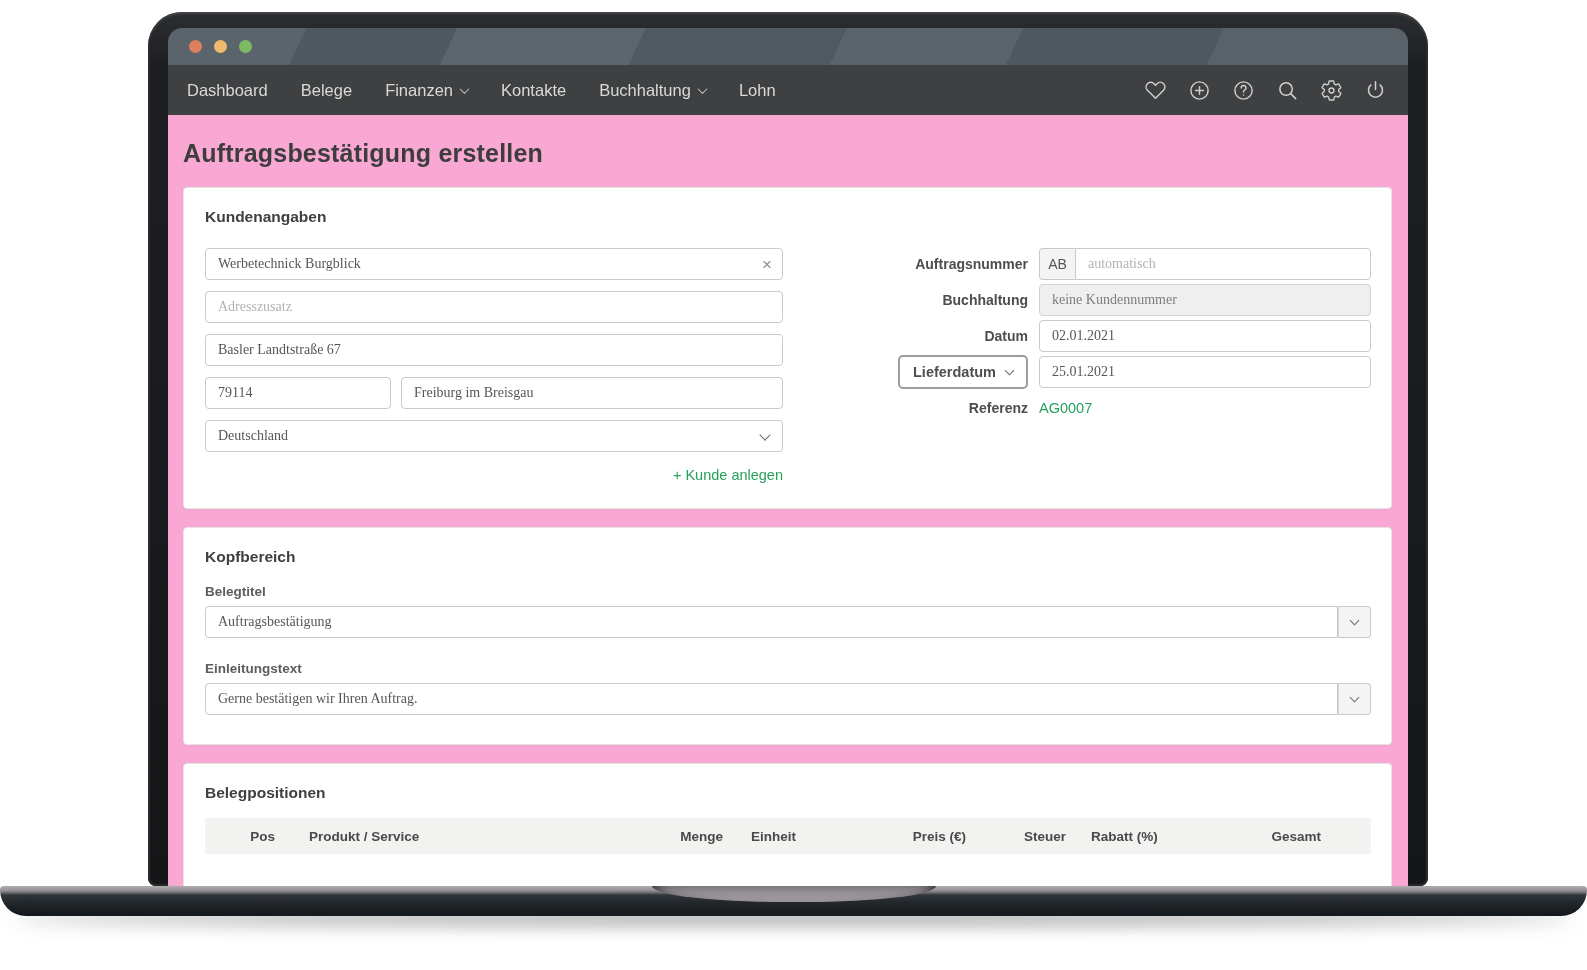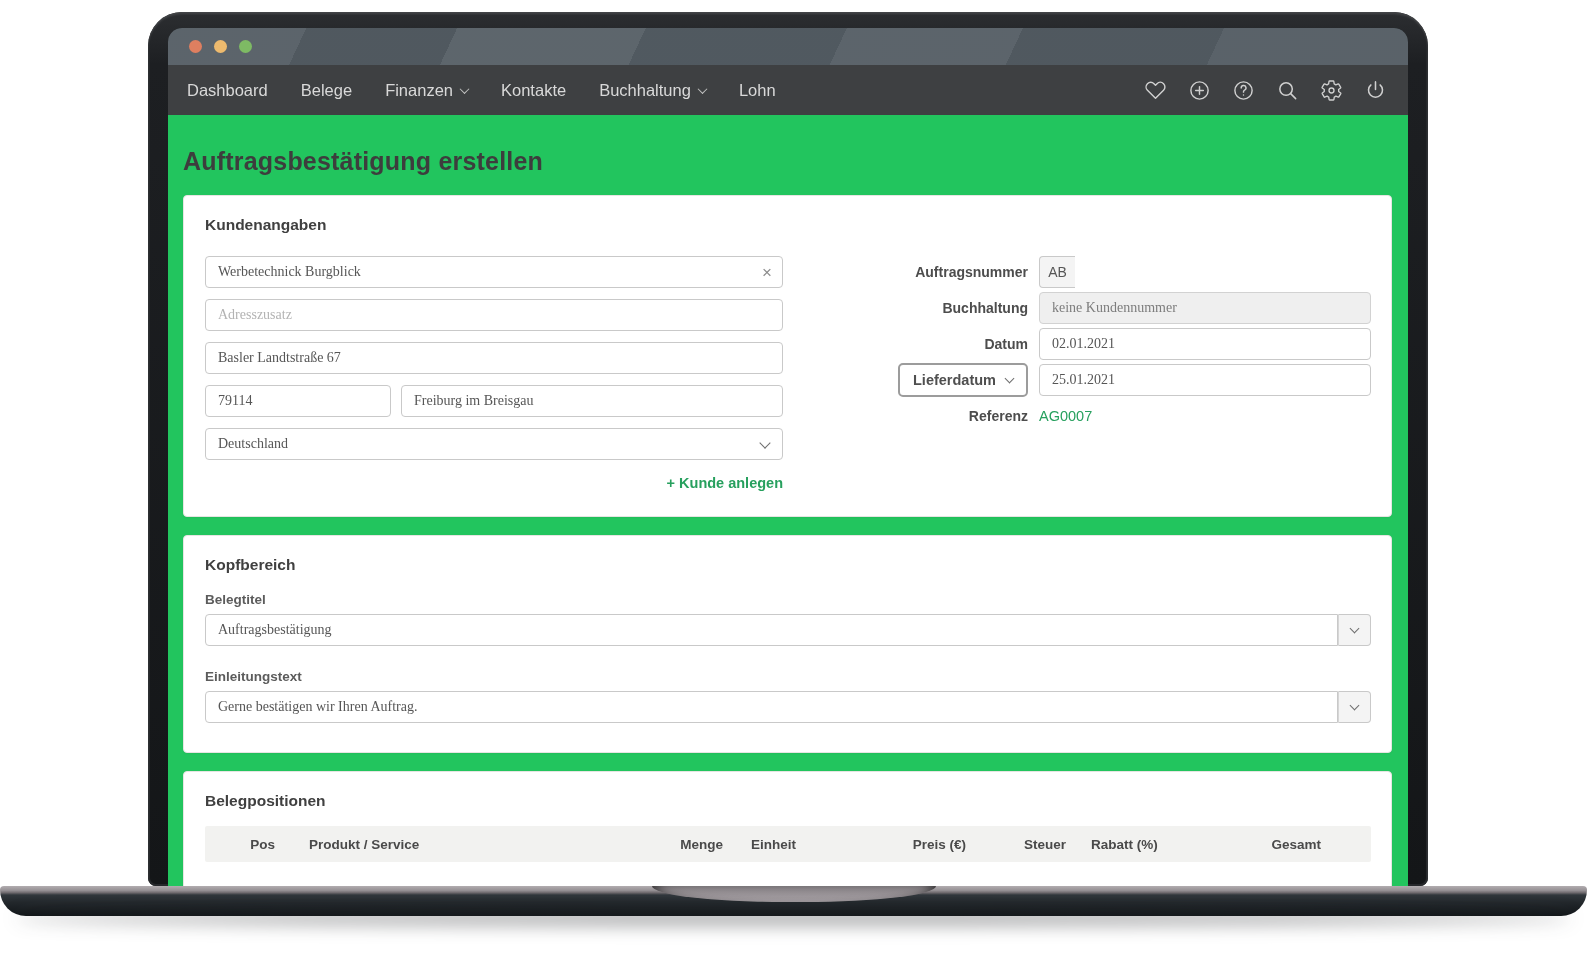--- a/index.html
+++ b/index.html
@@ -25,21 +25,21 @@
   .navbar { height:50px; flex:none; background:#3e4042; display:flex; align-items:center;
             padding:0 21px 0 19px; gap:33px; }
   .nav-item { color:#d9d9d9; font-size:16.5px; display:flex; align-items:center; gap:8px; cursor:pointer; white-space:nowrap; }
   .nav-chev { width:7px; height:7px; border-right:1.6px solid #c2c2c2; border-bottom:1.6px solid #c2c2c2;
               transform:rotate(45deg) translate(-1px,-1px); display:inline-block; }
   .nav-spacer { flex:1; }
   .nav-icons { display:flex; align-items:center; gap:21px; }
   .nav-icons svg { display:block; cursor:pointer; }
 
   
-  .page { height:820px; flex:none; background:#22c55e; overflow:hidden; padding:8px 16px 0 15px; }
+  .page { height:820px; flex:none; background:#f9a8d4; overflow:hidden; padding:0 16px 0 15px; }
   .screen-black { flex:1; background:#0a0a0b; }
 
   h1.page-title { font-size:25px; font-weight:700; color:#3d3d3d; margin:24px 0 19px 0; letter-spacing:.2px; }
 
   .card { background:#fff; border:1px solid #e6e5e2; border-radius:4px; padding:20px 20px 24px 21px;
           box-shadow:0 1px 2px rgba(0,0,0,.04); }
   .card + .card { margin-top:18px; }
   .section-title { font-size:15.5px; font-weight:700; color:#404040; }
 
   
@@ -58,21 +58,21 @@
   .row-split { display:flex; gap:10px; height:32px; }
   .zip { width:186px; flex:none; }
   .city { flex:1; }
 
   .select-wrap { position:relative; height:32px; }
   .chev { width:8px; height:8px; border-right:1.6px solid #6e6e6e; border-bottom:1.6px solid #6e6e6e;
           transform:rotate(45deg); display:inline-block; }
   .select-chev { position:absolute; right:14px; top:11px; }
 
   .add-link-row { text-align:right; margin-top:3px; }
-  .green-link { color:#27a05e; font-weight:700; font-size:14.5px; text-decoration:none; cursor:pointer; }
+  .green-link { color:#27a05e; font-weight:400; font-size:14.5px; text-decoration:none; cursor:pointer; }
 
   .rrow { display:flex; align-items:center; gap:11px; height:32px; }
   .rlabel { flex:1; text-align:right; font-size:14px; font-weight:700; color:#4d4d4d; white-space:nowrap; }
   .rctrl { width:332px; flex:none; height:32px; }
 
   .input-group { display:flex; height:32px; }
   .prefix-box { width:36px; flex:none; border:1px solid #c9c9c9; border-right:none; border-radius:4px 0 0 4px;
                 background:#f4f4f4; color:#565656; font-size:14px; display:flex; align-items:center; justify-content:center; }
   .input-group .field.grp { border-radius:0 4px 4px 0; }
 
@@ -205,20 +205,21 @@
               <div class="add-link-row">
                 <a class="green-link">+ Kunde anlegen</a>
               </div>
             </div>
 
             <div class="col-right">
               <div class="rrow">
                 <span class="rlabel">Auftragsnummer</span>
                 <div class="rctrl input-group">
                   <span class="prefix-box">AB</span>
+                  <input class="field grp" placeholder="automatisch" style="">
                 </div>
               </div>
               <div class="rrow">
                 <span class="rlabel">Buchhaltung</span>
                 <div class="rctrl">
                   <input class="field" disabled="" value="keine Kundennummer" style="">
                 </div>
               </div>
               <div class="rrow">
                 <span class="rlabel">Datum</span>

